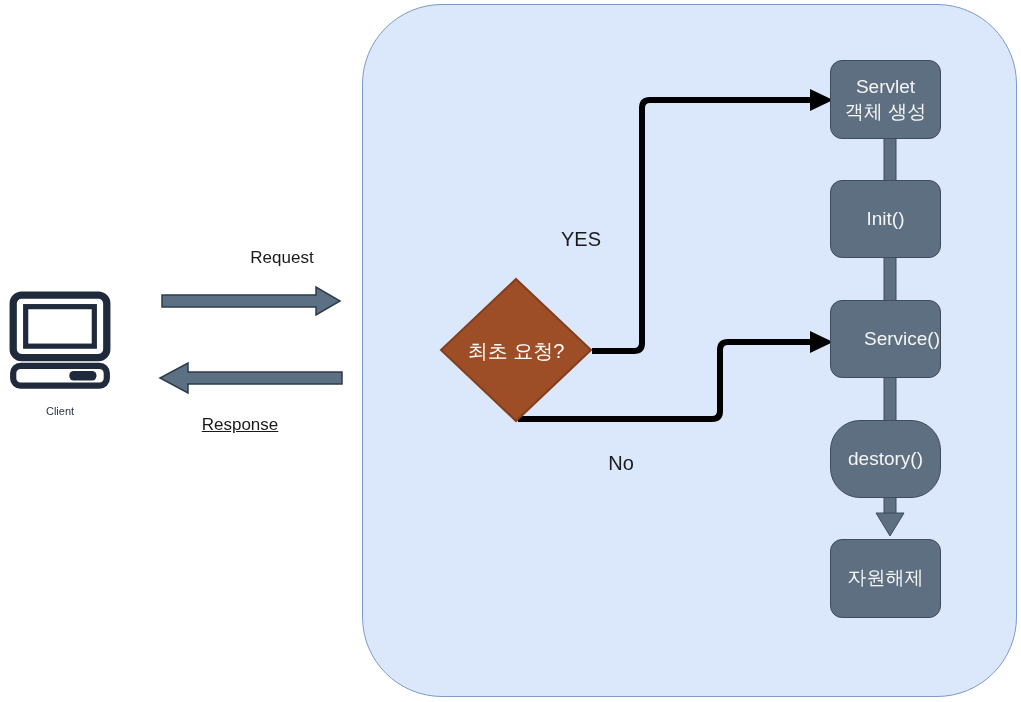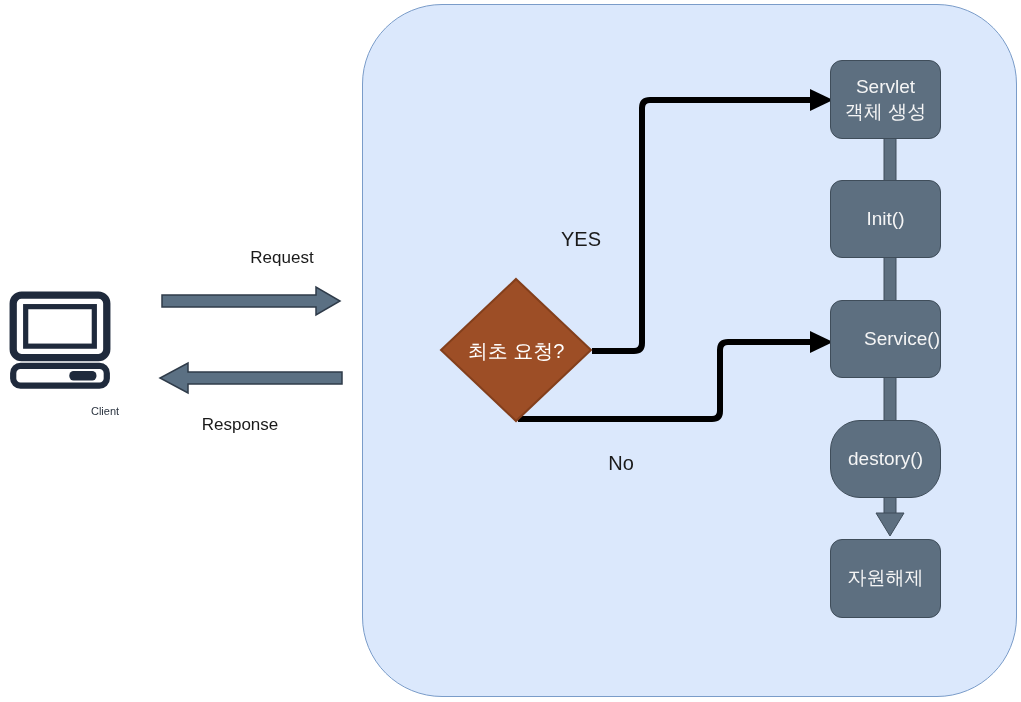--- a/index.html
+++ b/index.html
@@ -40,24 +40,24 @@
     width: 104px;
     height: 104px;
   }
   .label {
     position: absolute;
     transform: translateX(-50%);
     color: var(--label-text);
     white-space: nowrap;
   }
   .request-label  { left: 240px; top: 248px; font-size: 17px; margin-left: 42px; }
-  .response-label { left: 240px; top: 415px; font-size: 17px; }
+  .response-label { left: 240px; top: 415px; font-size: 17px; text-decoration: underline; }
   .yes-label { left: 581px; top: 228px; font-size: 20px; font-weight: normal; }
   .no-label  { left: 621px; top: 452px; font-size: 20px; font-weight: normal; }
-  .client-label { left: 60px; top: 405px; font-size: 11px; color: #2b3440; margin-left: 45px; }
+  .client-label { left: 60px; top: 405px; font-size: 11px; color: #2b3440; }
   .diamond-label {
     position: absolute;
     left: 516px;
     top: 351px;
     transform: translate(-50%, -50%);
     color: var(--diamond-text);
     font-size: 20px;
     white-space: nowrap;
   }
   .step {

